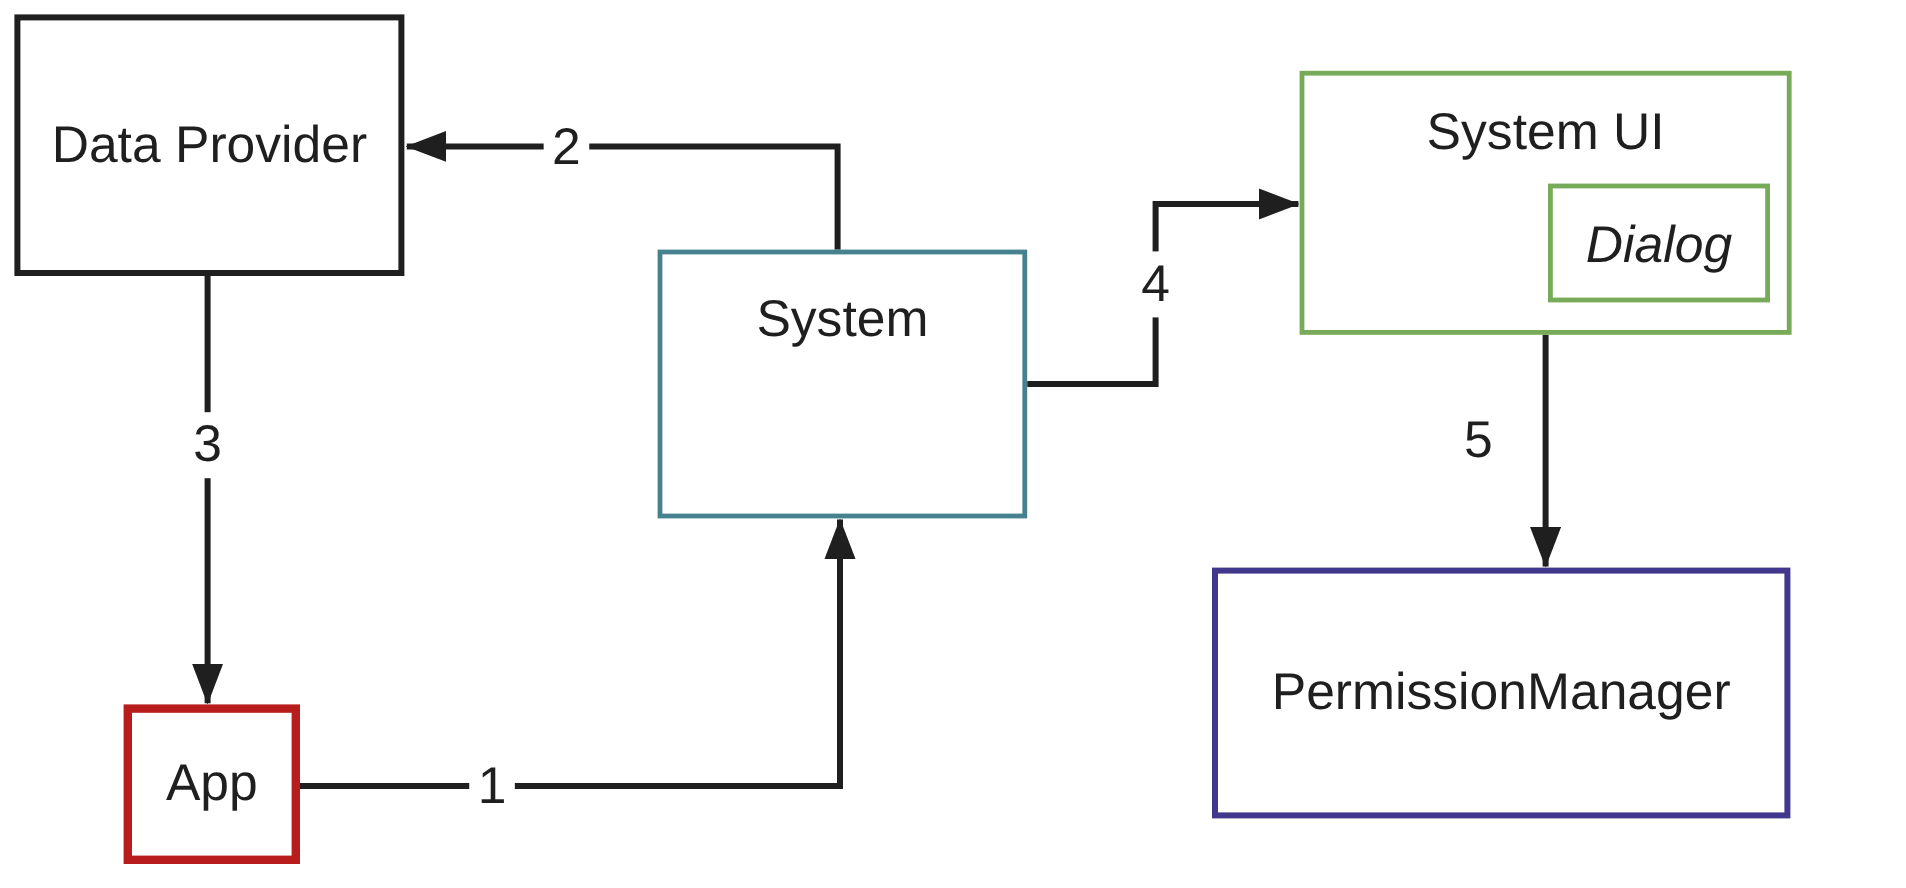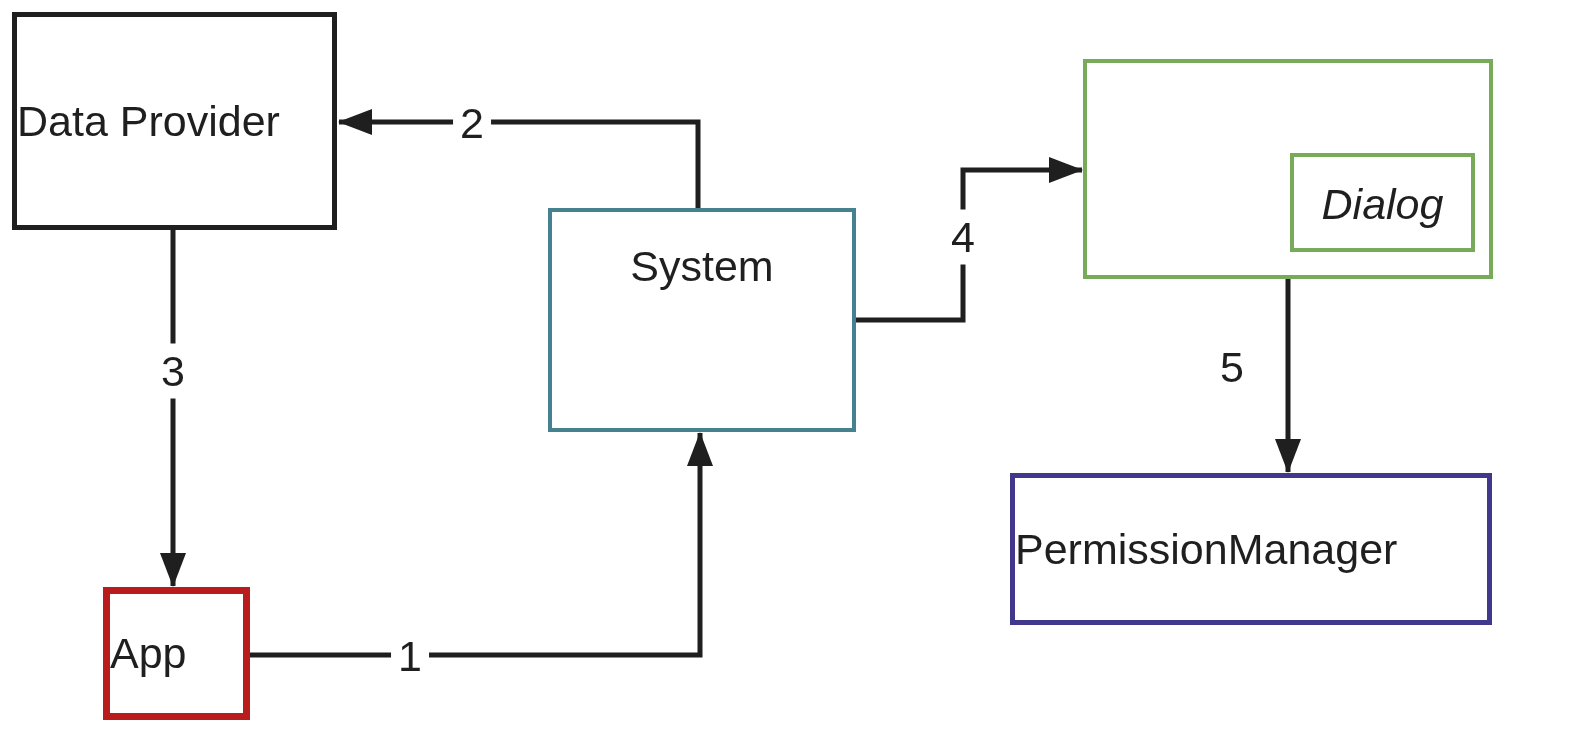--- a/index.html
+++ b/index.html
@@ -25,20 +25,21 @@
     fill: none;
     stroke: #1f1f1f;
     stroke-width: 5;
   }
   .node {
     position: absolute;
     box-sizing: border-box;
     background: #ffffff;
     display: flex;
     align-items: center;
+    justify-content: center;
     font-size: 43px;
     line-height: 1;
     white-space: nowrap;
   }
   .node-data-provider {
     left: 12px; top: 12px; width: 325px; height: 218px;
     border: 5px solid #1f1f1f;
   }
   .node-app {
     left: 103px; top: 587px; width: 147px; height: 133px;
@@ -66,21 +67,21 @@
     position: absolute;
     top: 26px; left: 0; width: 100%;
     text-align: center;
   }
   .node-dialog {
     left: 203px; top: 90px; width: 185px; height: 99px;
     border: 4px solid #77ab59;
     font-style: italic;
   }
   .node-permission-manager {
-    left: 1010px; top: 473px; width: 482px; height: 152px;
+    left: 1010px; top: 473px; width: 482px; height: 209px;
     border: 5px solid #41378c;
   }
   .inner-node {
     position: absolute;
   }
   .edge-label {
     position: absolute;
     transform: translate(-50%, -50%);
     background: #ffffff;
     font-size: 43px;
@@ -113,20 +114,21 @@
 
   <div class="node node-app">
     <span class="node-title">App</span>
   </div>
 
   <div class="node node-system">
     <span class="node-title">System</span>
   </div>
 
   <div class="node node-system-ui">
+    <span class="node-title">System UI</span>
     <div class="node inner-node node-dialog">
       <span class="node-title">Dialog</span>
     </div>
   </div>
 
   <div class="node node-permission-manager">
     <span class="node-title">PermissionManager</span>
   </div>
 
   <span class="edge-label on-h-line" style="left:410px; top:656px;">1</span>

